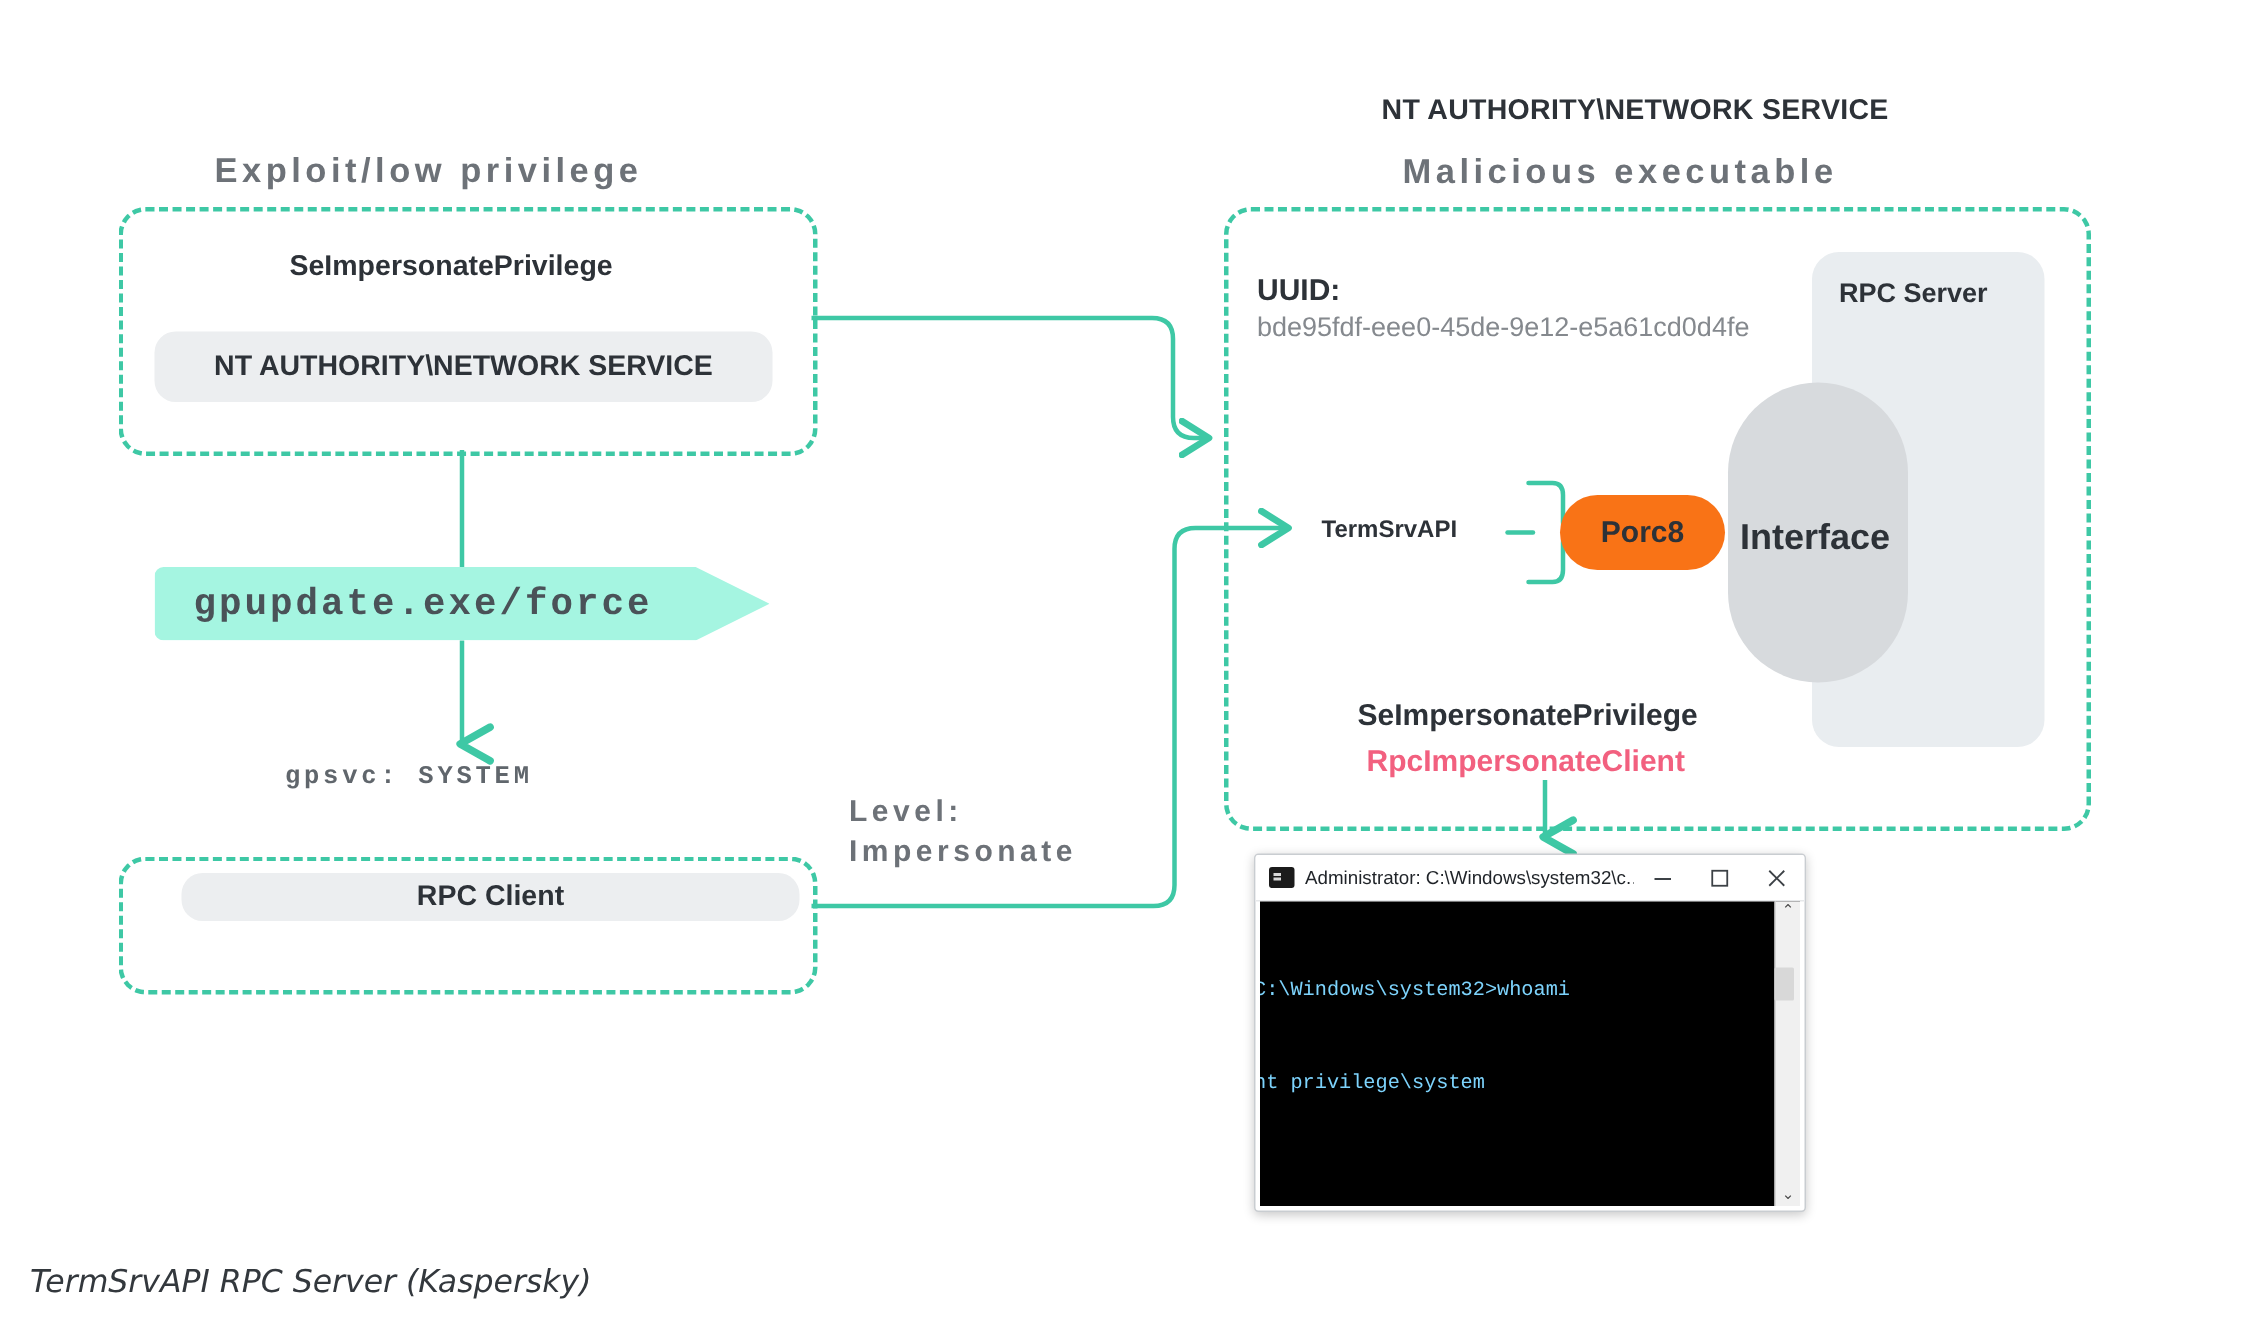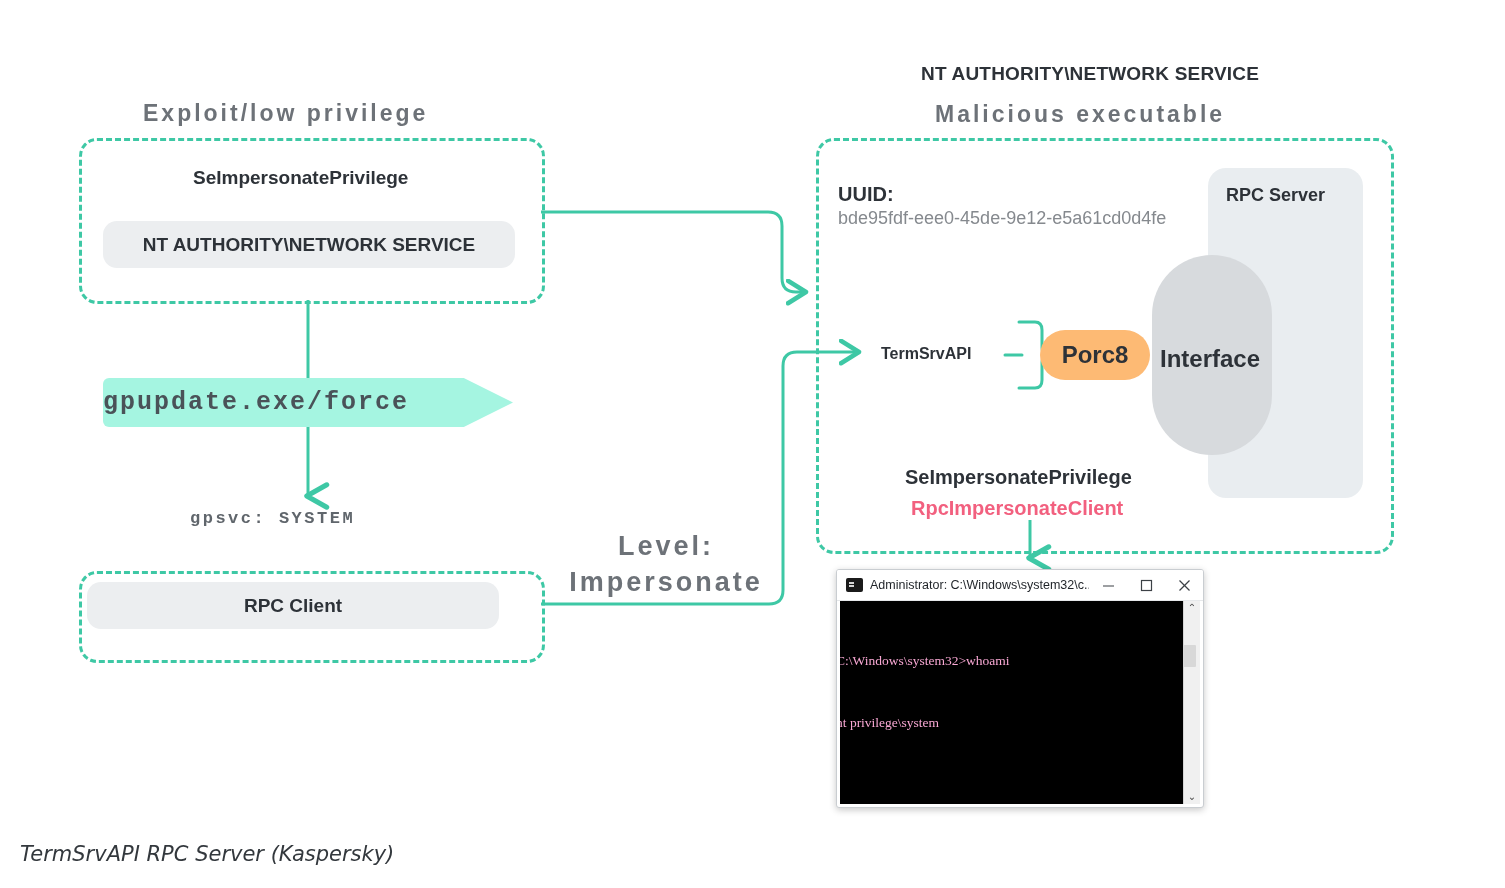--- a/index.html
+++ b/index.html
@@ -41,56 +41,56 @@
 
   
   .banner{
     position:absolute;background:#a5f5e1;
     clip-path:polygon(0 0, 88% 0, 100% 50%, 88% 100%, 0 100%);
     border-radius:6px 0 0 6px;
     display:flex;align-items:center;
   }
   .banner-text{
     font-size:25px;font-weight:700;color:#4a5258;letter-spacing:2px;
-    white-space:nowrap;font-family:"Liberation Mono", monospace;
+    padding-left:26px;white-space:nowrap;font-family:"Liberation Mono", monospace;
   }
 
   
   .uuid-title{position:absolute;font-size:20px;font-weight:700;color:#2d3238;}
   .uuid-val{position:absolute;font-size:18px;font-weight:400;color:#85898e;white-space:nowrap;}
 
   .rpcserver-panel{
     position:absolute;background:#e9edf0;border-radius:18px;
   }
   .rpcserver-label{
     position:absolute;font-size:18px;font-weight:700;color:#2d3238;white-space:nowrap;
   }
   .iface-oval{
     position:absolute;background:#d7dadd;border-radius:90px;
   }
   .iface-label{
     position:absolute;font-size:24px;font-weight:700;color:#2d3238;white-space:nowrap;
   }
   .porc-pill{
-    position:absolute;background:#fdba74;border-radius:28px;
+    position:absolute;background:#f97316;border-radius:28px;
     display:flex;align-items:center;justify-content:center;
-    font-size:24px;font-weight:700;color:#2d3238;
+    font-size:20px;font-weight:700;color:#2d3238;
   }
   .termsrv-label{
     position:absolute;font-size:16px;font-weight:700;color:#2d3238;white-space:nowrap;
   }
   .sei-label{
     position:absolute;font-size:20px;font-weight:700;color:#2d3238;white-space:nowrap;
   }
   .rpcimp-label{
     position:absolute;font-size:20px;font-weight:700;color:#f2607f;white-space:nowrap;
   }
   .level-label{
-    position:absolute;font-size:27px;font-weight:700;color:#6d7278;
-    letter-spacing:3px;text-align:center;line-height:1.35;
+    position:absolute;font-size:20px;font-weight:700;color:#6d7278;
+    letter-spacing:3px;line-height:1.35;
   }
 
   
   .term-win{
     position:absolute;background:#ffffff;border:1px solid #c9cdd1;border-radius:3px;
     box-shadow:0 2px 7px rgba(0,0,0,.22);overflow:hidden;
   }
   .term-title{
     height:30px;display:flex;align-items:center;background:#ffffff;
     border-bottom:1px solid #e6e8ea;
@@ -107,21 +107,21 @@
     font-size:12.5px;color:#1f2328;white-space:nowrap;overflow:hidden;flex:1;
   }
   .term-ctrls{display:flex;align-items:center;height:30px;}
   .ctrl{width:38px;height:30px;display:flex;align-items:center;justify-content:center;}
   .ctrl svg{display:block;}
   .term-body{
     position:absolute;left:3px;right:3px;top:31px;bottom:3px;background:#000000;display:flex;
   }
   .term-screen{
     flex:1;padding:9px 0 0 0;
-    font-family:Liberation Serif, serif;font-size:13.5px;color:#f9a8d4;
+    font-family:Liberation Mono, monospace;font-size:13.5px;color:#7dd3fc;
     line-height:1.52;white-space:pre;overflow:hidden;
   }
   .term-screen .ln{margin-left:-4px;}
   .scrollbar{
     width:16px;background:#f0f0f0;border-left:1px solid #d6d6d6;
     display:flex;flex-direction:column;align-items:center;justify-content:space-between;
     padding:2px 0;
   }
   .sb-arrow{font-size:10px;color:#4a4a4a;line-height:1;}
   .sb-thumb{position:absolute;right:4px;top:44px;width:13px;height:22px;background:#d8d8d8;border-radius:1px;}
@@ -170,21 +170,21 @@
   <div class="pill" style="left:103px;top:221px;width:412px;height:47px;">NT AUTHORITY\NETWORK SERVICE</div>
 
   <div class="banner" style="left:103px;top:378px;width:410px;height:49px;">
     <span class="banner-text">gpupdate.exe/force</span>
   </div>
 
   <div class="mono-spaced" style="left:190px;top:509px;font-family:'Liberation Mono', monospace;">gpsvc: SYSTEM</div>
 
   <div class="dashed" style="left:79px;top:571px;width:460px;height:86px;"></div>
 
-  <div class="pill" style="left:87px;top:582px;width:412px;height:47px;">RPC Client</div>
+  <div class="pill" style="left:121px;top:582px;width:412px;height:32px;">RPC Client</div>
 
   <div class="level-label" style="left:566px;top:528px;width:200px;">
     <div>Level:</div>
     <div>Impersonate</div>
   </div>
 
   <div class="hdr-plain" style="left:921px;top:63px;">NT AUTHORITY\NETWORK SERVICE</div>
 
   <div class="hdr-spaced" style="left:935px;top:101px;">Malicious executable</div>
 

